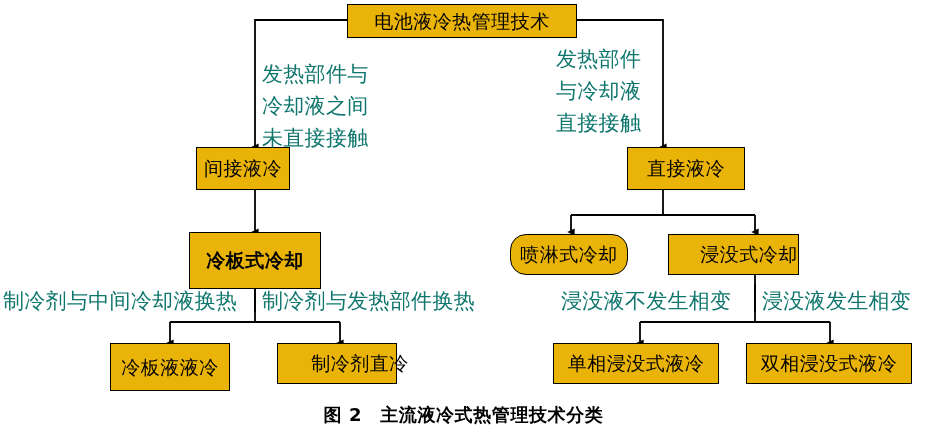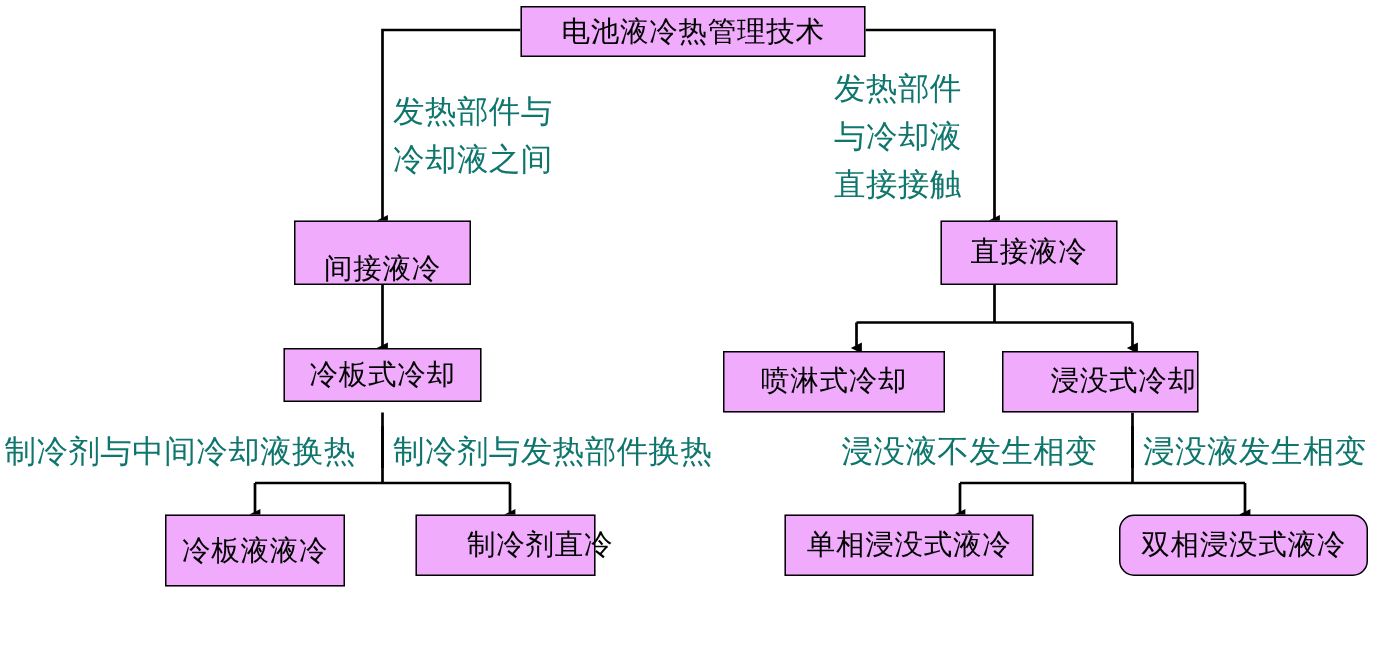--- a/index.html
+++ b/index.html
@@ -20,21 +20,21 @@
     left: 0;
     top: 0;
     width: 927px;
     height: 432px;
     pointer-events: none;
   }
   .node {
     position: absolute;
     box-sizing: border-box;
     border: 1.6px solid #000000;
-    background: #f0abfc;
+    background: #eab308;
     display: flex;
     align-items: center;
     justify-content: center;
     font-size: 19px;
     line-height: 1;
     color: #000000;
     white-space: nowrap;
     letter-spacing: 0.5px;
   }
   .edge-label {
@@ -97,53 +97,54 @@
 
       <path d="M255,284 L255,312"></path>
       <path d="M755,284 L755,312"></path>
     </g>
   </svg>
 
   <div class="node" style="left:347px; top:4px; width:230px; height:34px;">
     <span>电池液冷热管理技术</span>
   </div>
 
-  <div class="node" style="left:196px; top:147px; width:118px; height:43px;align-items:flex-end;">
+  <div class="node" style="left:196px; top:147px; width:94px; height:43px;">
     <span>间接液冷</span>
   </div>
   <div class="node" style="left:627px; top:147px; width:118px; height:43px;">
     <span>直接液冷</span>
   </div>
 
-  <div class="node" style="left:189px; top:232px; width:132px; height:36px;">
+  <div class="node" style="left:189px; top:232px; width:132px; height:57px;font-weight:bold;">
     <span>冷板式冷却</span>
   </div>
-  <div class="node" style="left:482px; top:234px; width:148px; height:41px;">
+  <div class="node" style="left:510px; top:234px; width:118px; height:41px;border-radius:16px;">
     <span>喷淋式冷却</span>
   </div>
   <div class="node" style="left:668px; top:234px; width:131px; height:41px;padding-left:31px;">
     <span>浸没式冷却</span>
   </div>
 
   <div class="node" style="left:110px; top:343px; width:120px; height:48px;">
     <span>冷板液液冷</span>
   </div>
   <div class="node" style="left:277px; top:343px; width:120px; height:41px;padding-left:46px;">
     <span>制冷剂直冷</span>
   </div>
-  <div class="node" style="left:523px; top:343px; width:166px; height:41px;">
+  <div class="node" style="left:553px; top:343px; width:166px; height:41px;">
     <span>单相浸没式液冷</span>
   </div>
-  <div class="node" style="left:746px; top:343px; width:166px; height:41px;border-radius:10px;">
+  <div class="node" style="left:746px; top:343px; width:166px; height:41px;">
     <span>双相浸没式液冷</span>
   </div>
 
   <div class="edge-label multiline" style="left:262px; top:59px; text-align:left;">
     <div>发热部件与</div>
     <div>冷却液之间</div>
+    <div>未直接接触</div>
   </div>
 
   <div class="edge-label multiline" style="left:556px; top:44px; text-align:left;">
     <div>发热部件</div>
     <div>与冷却液</div>
     <div>直接接触</div>
   </div>
 
   <div class="edge-label" style="left:3px; top:286px;">
     <span>制冷剂与中间冷却液换热</span>
@@ -154,14 +155,17 @@
   </div>
 
   <div class="edge-label" style="left:561px; top:286px;">
     <span>浸没液不发生相变</span>
   </div>
 
   <div class="edge-label" style="left:762px; top:286px;">
     <span>浸没液发生相变</span>
   </div>
 
+  <div class="caption" style="top:403px;">
+    <span>图 2</span><span class="cap-gap"></span><span>主流液冷式热管理技术分类</span>
+  </div>
 
 </div>
 
 </body></html>

